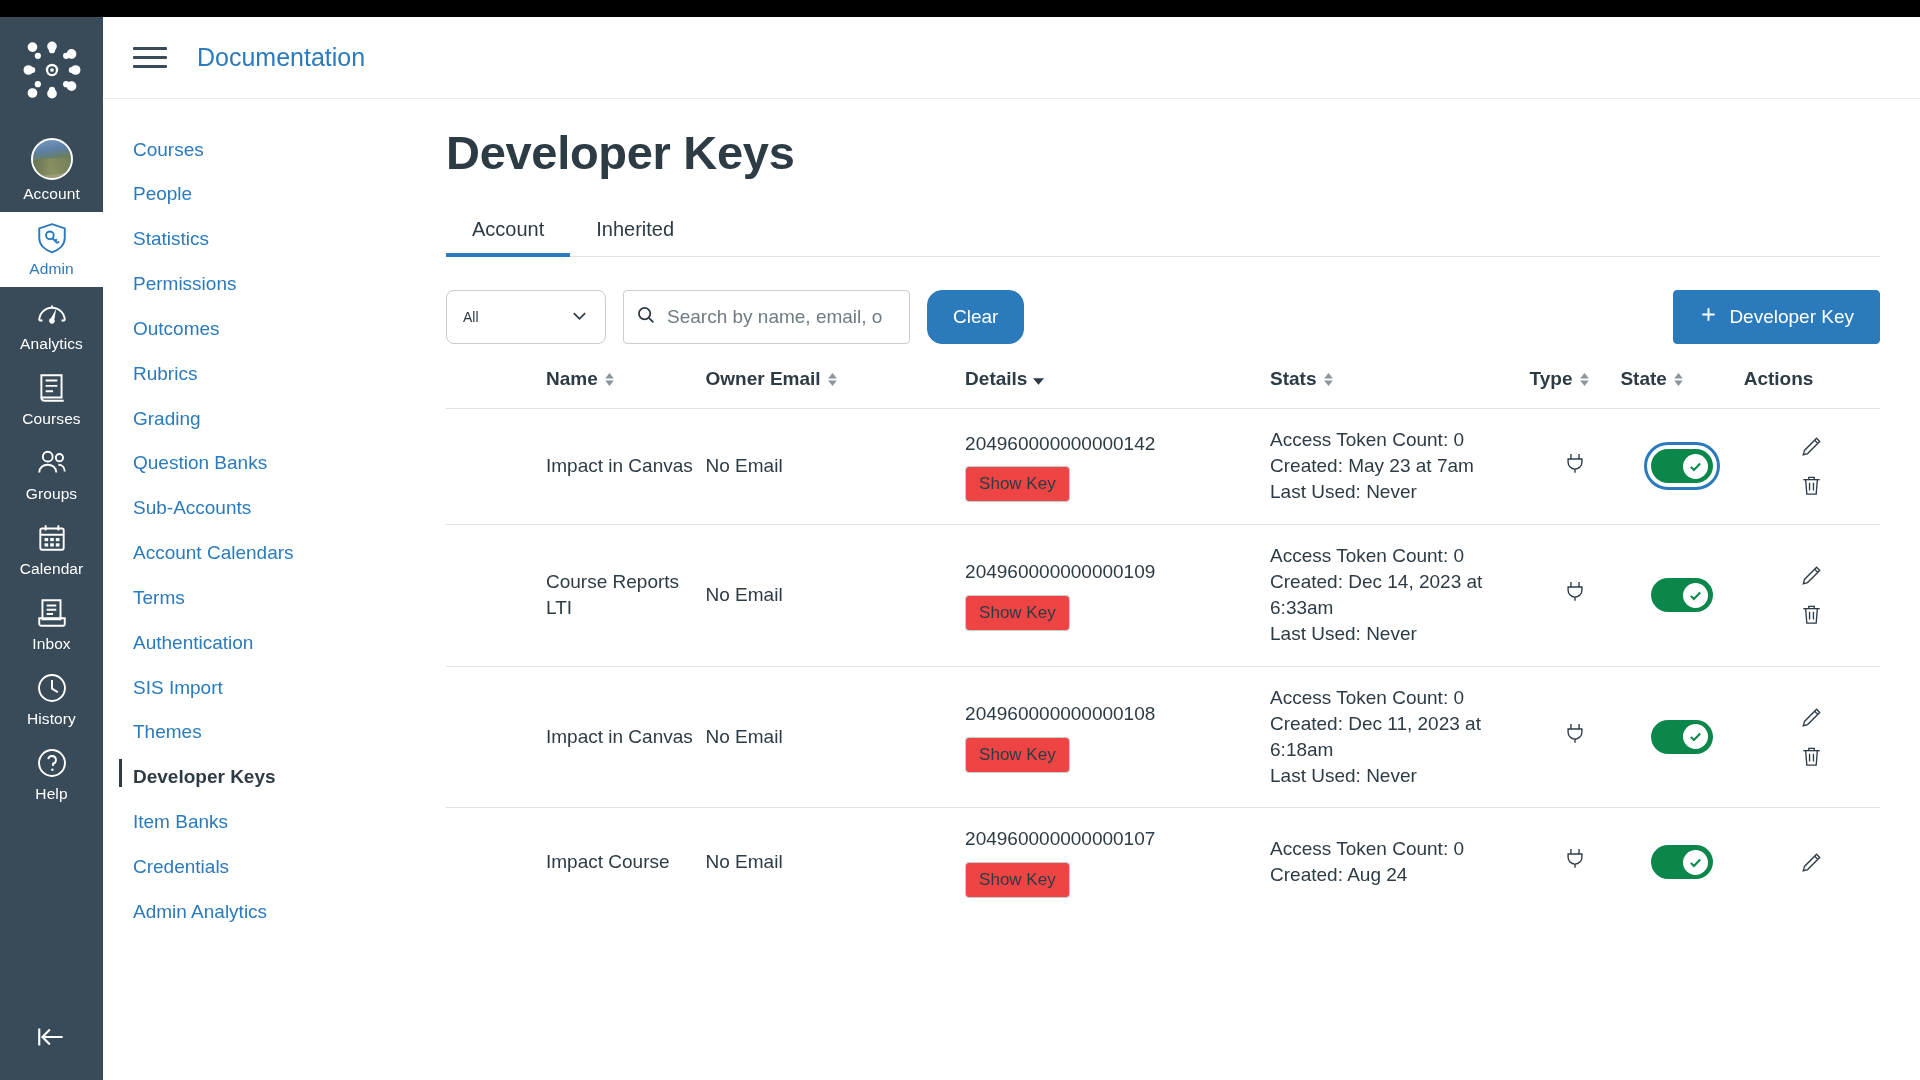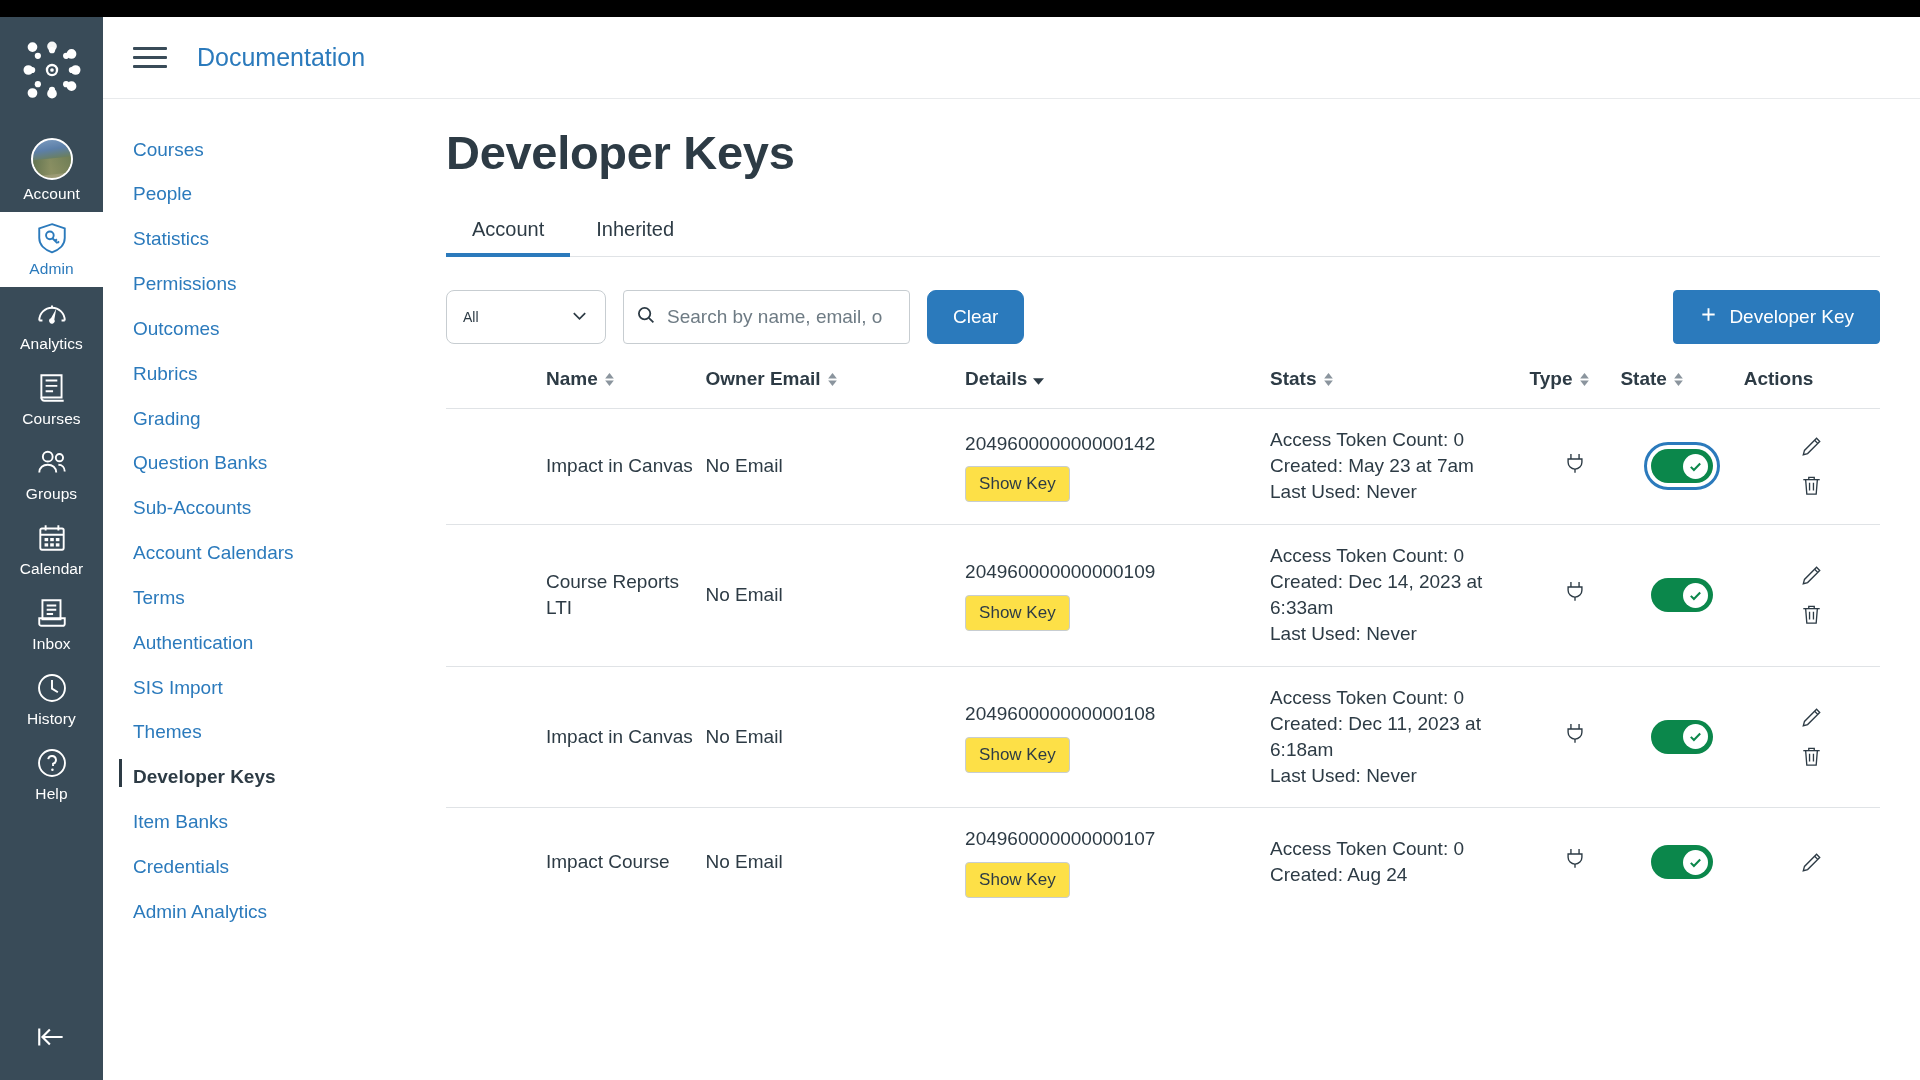--- a/index.html
+++ b/index.html
@@ -114,21 +114,21 @@
     display: flex; align-items: center; padding: 0 12px; gap: 11px;
     background: #fff; overflow: hidden;
   }
   #search-input {
     border: none; outline: none; font-size: 19px; color: #2D3B45;
     font-family: inherit; width: 100%; background: transparent;
   }
   #search-input::placeholder { color: #6E7B84; }
   #clear-btn {
     height: 54px; padding: 0 25px; background: #2B7ABC; color: #fff;
-    border: 1px solid #2B7ABC; border-radius: 9px; font-size: 19px;
+    border: 1px solid #2B7ABC; border-radius: 15px; font-size: 19px;
     cursor: pointer; font-family: inherit;
   }
   #add-key-btn {
     margin-left: auto; height: 54px; padding: 0 25px;
     background: #2B7ABC; color: #fff; border: 1px solid #2B7ABC;
     border-radius: 4px; font-size: 19px; cursor: pointer;
     display: flex; align-items: center; gap: 11px; font-family: inherit;
   }
 
   
@@ -146,21 +146,21 @@
   .col-email { width: 200px; }
   .col-details { width: 235px; }
   .col-stats { width: 200px; }
   .col-type { width: 70px; text-align: center; }
   .col-state { width: 95px; text-align: center; }
   .col-actions { width: 105px; text-align: center; }
   th.col-name { padding-left: 100px !important; }
   th.col-type, th.col-state, th.col-actions { text-align: center; }
   .show-key-btn {
     margin-top: 9px; padding: 7px 13px; font-size: 17px;
-    background: #fde047; border: 1px solid #C7CDD1; border-radius: 4px;
+    background: #ef4444; border: 1px solid #C7CDD1; border-radius: 4px;
     color: #2D3B45; cursor: pointer; font-family: inherit; display: inline-block;
   }
 
   
   .toggle {
     width: 62px; height: 34px; border-radius: 17px; background: #0B874B;
     display: inline-flex; align-items: center; justify-content: flex-end;
     padding: 0 5px; cursor: pointer; position: relative;
   }
   .toggle .knob {

